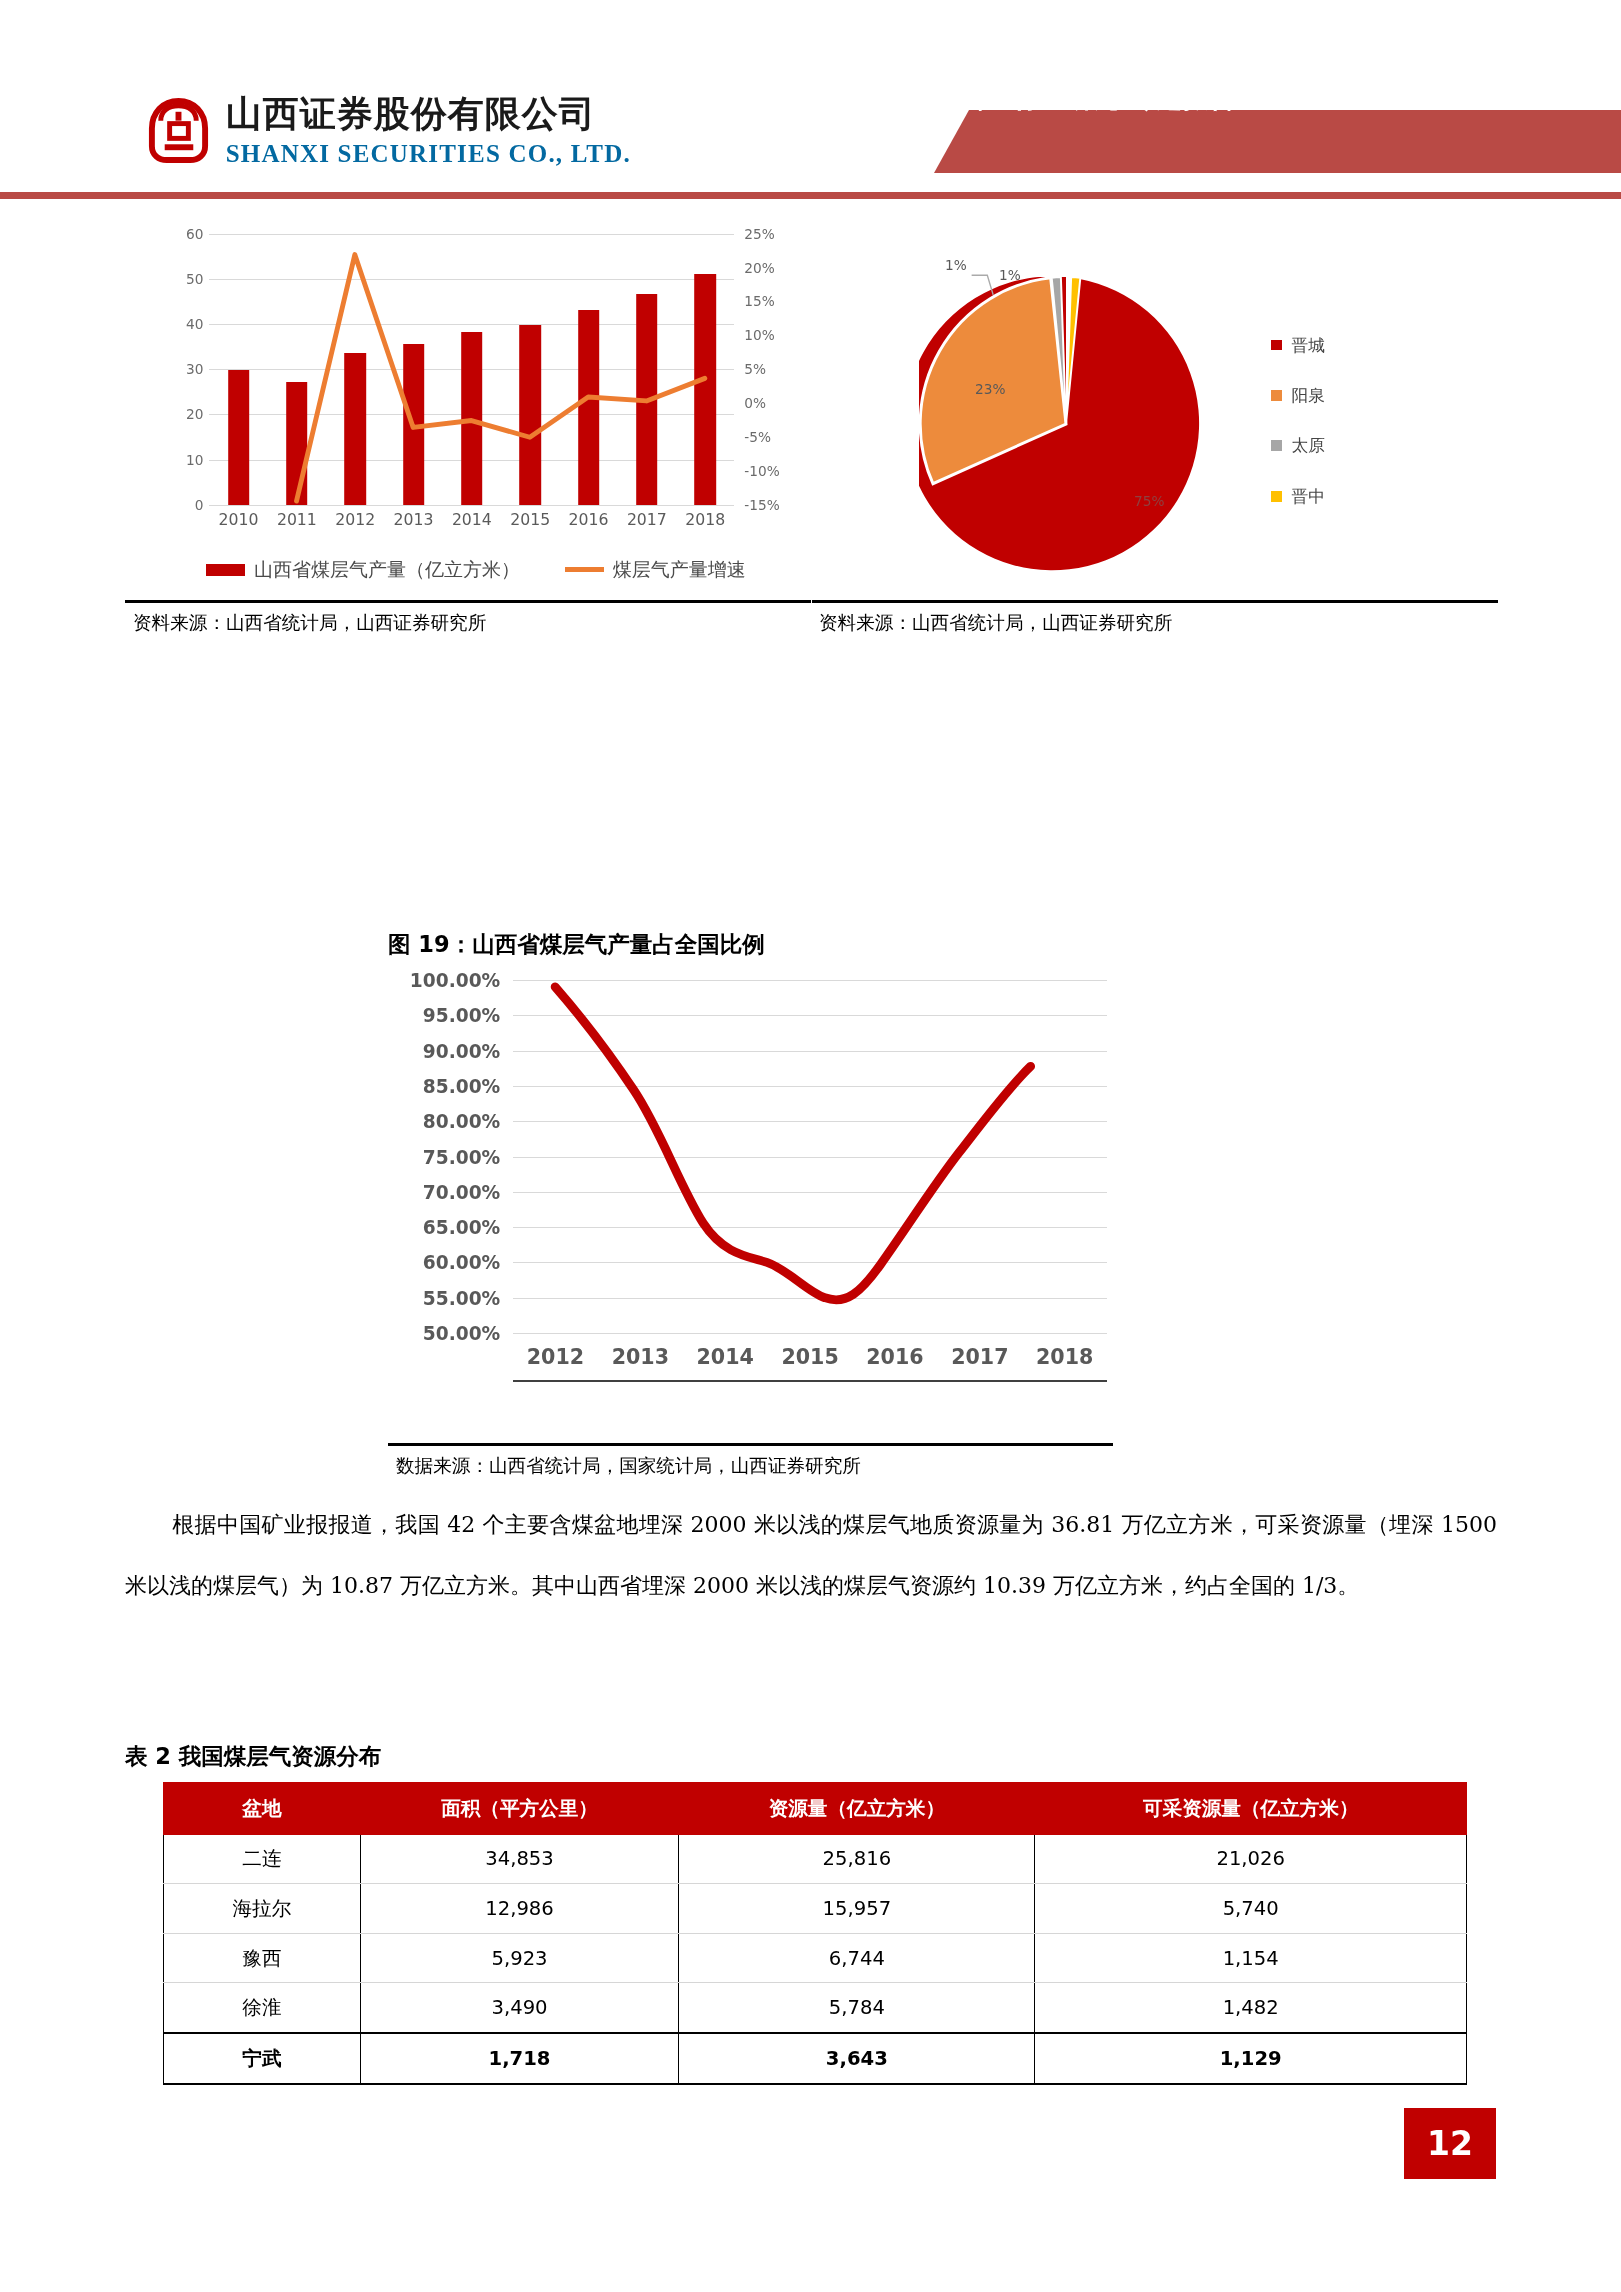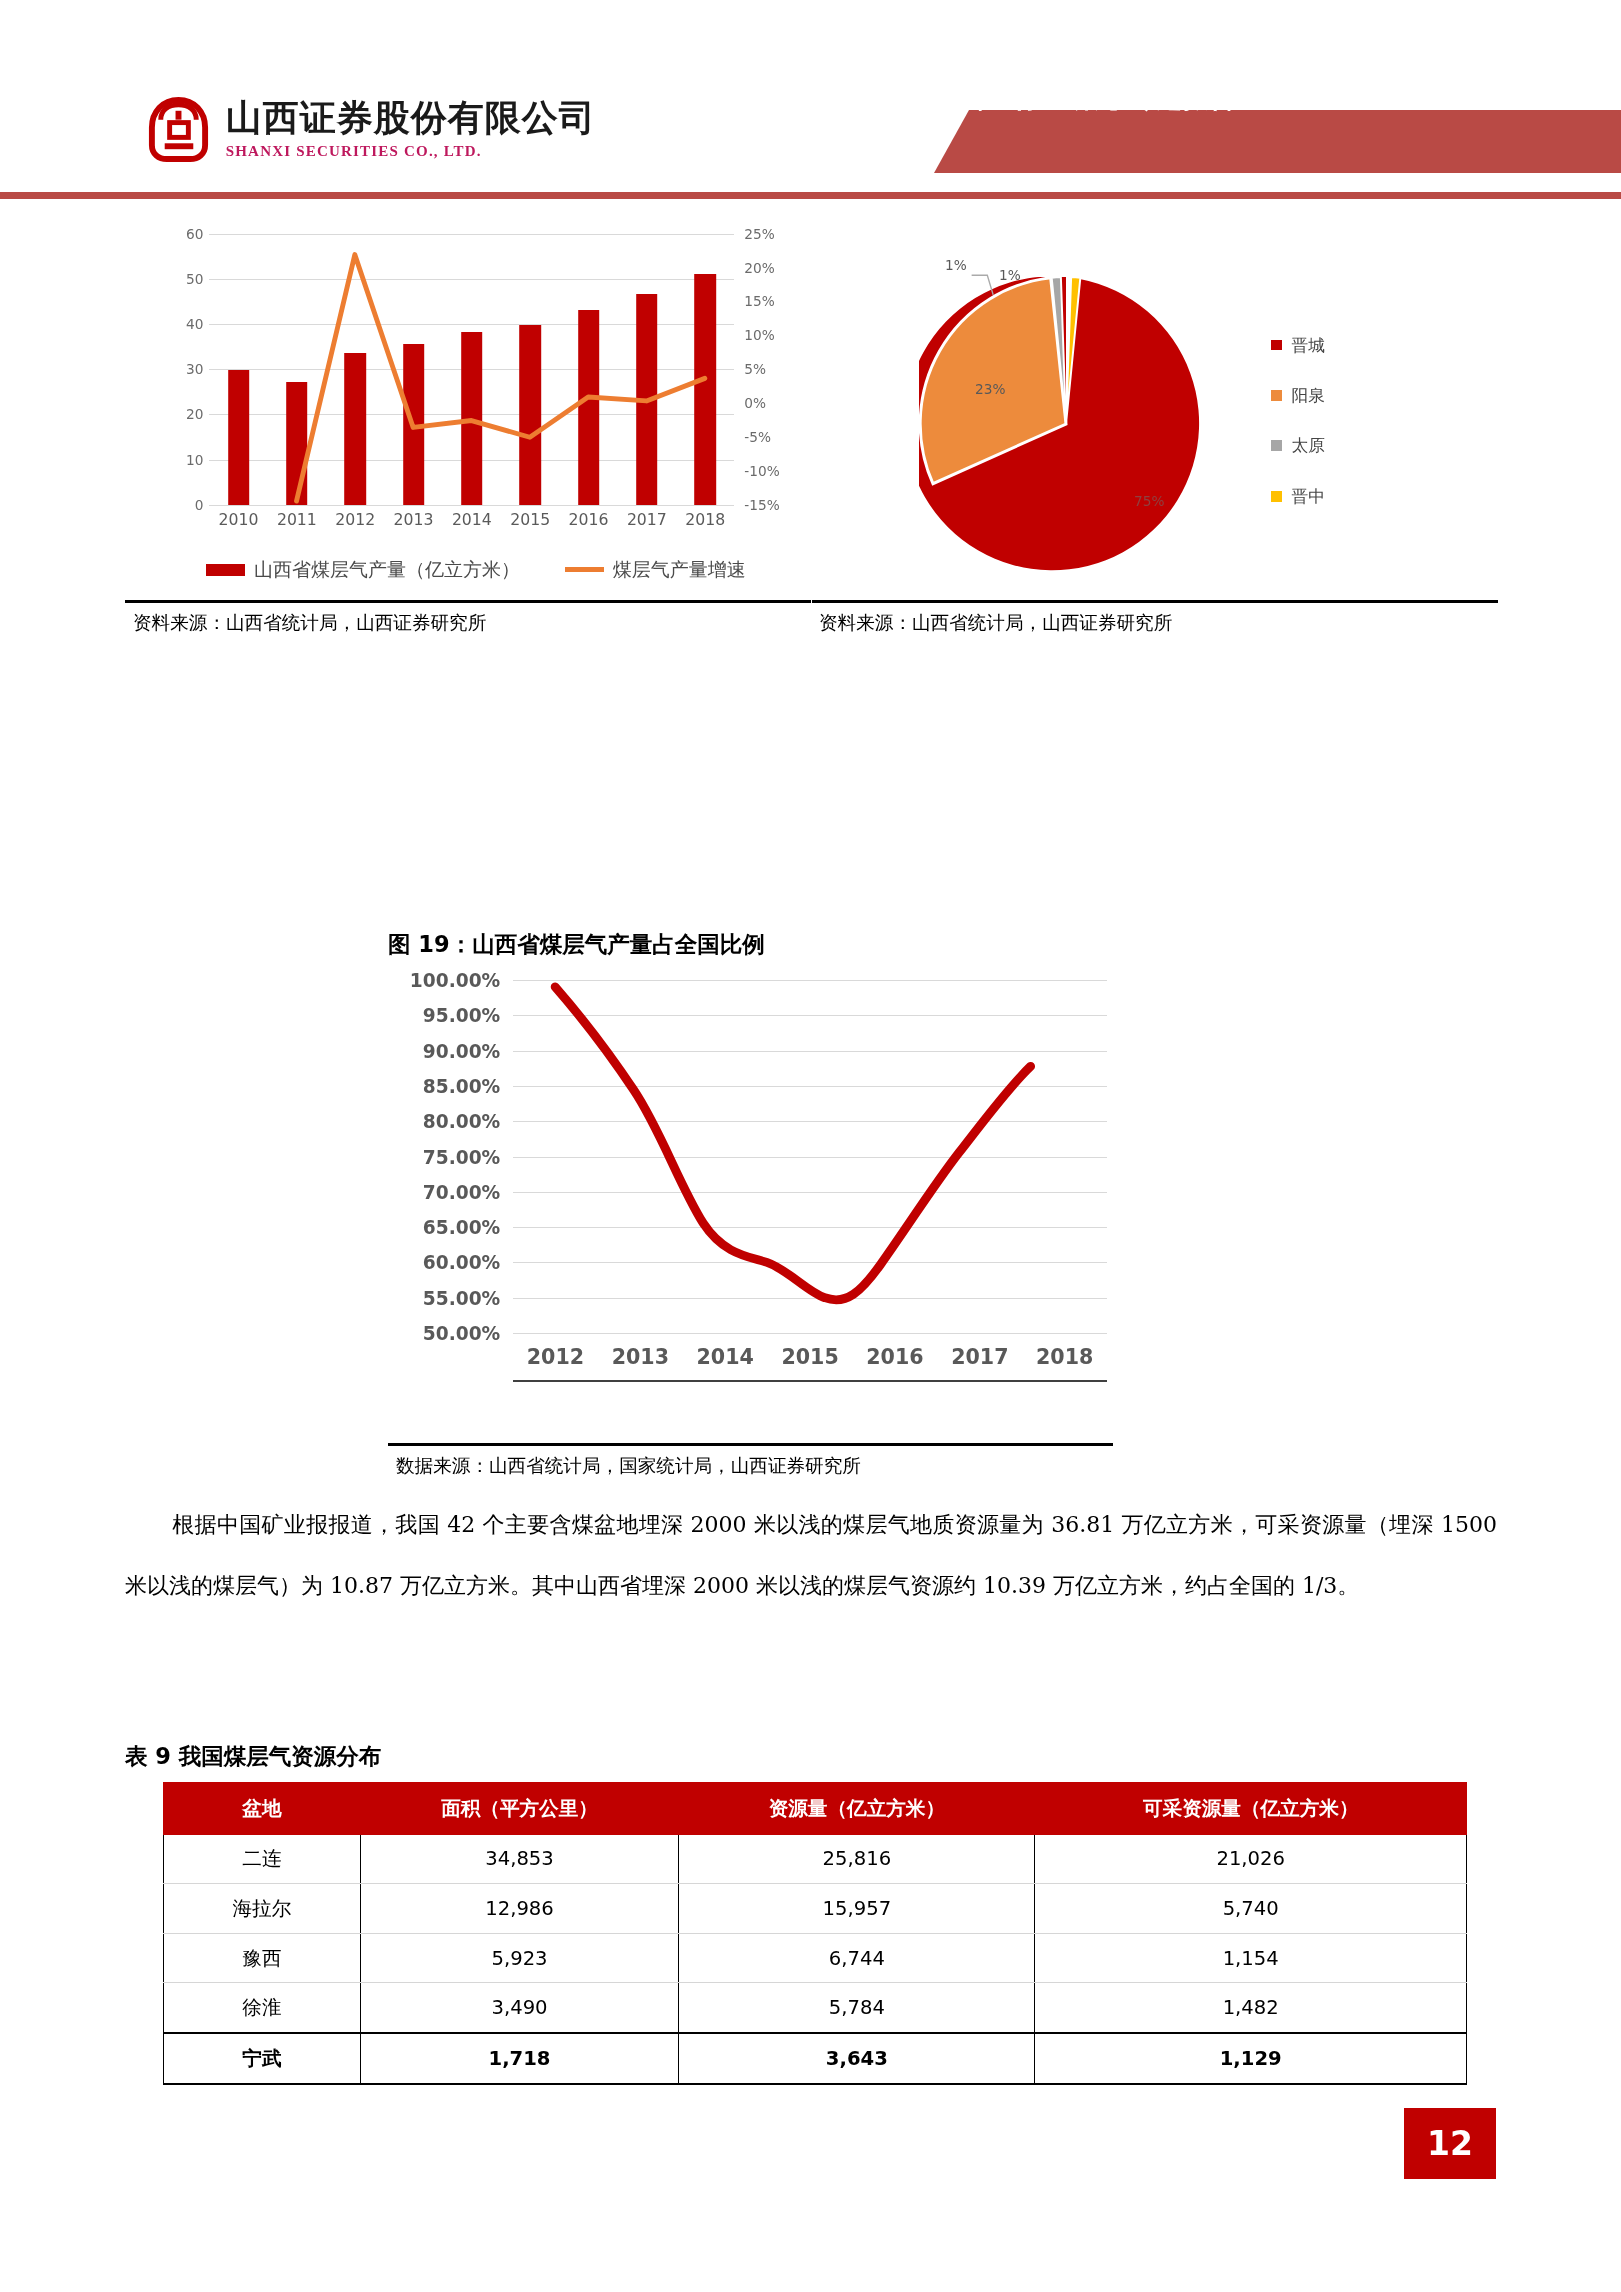--- a/index.html
+++ b/index.html
@@ -16,21 +16,21 @@
   
   .header{position:absolute;left:0;top:0;width:1326px;height:196px;}
   .logo-wrap{position:absolute;left:145px;top:96px;display:flex;align-items:center;}
   .logo-mark{width:67px;height:67px;position:relative;margin-right:13.7px;flex:0 0 auto;}
   .brand-cn{
     font-family:"DejaVu Sans","Liberation Sans",sans-serif;
     font-weight:bold;font-size:36px;letter-spacing:1px;color:#1a1a1a;line-height:1;
   }
   .brand-en{
     font-family:"Liberation Serif",serif;
-    font-weight:bold;font-size:15px;letter-spacing:1.2px;color:#be185d;
+    font-weight:bold;font-size:25px;letter-spacing:1.2px;color:#0369a1;
     margin-top:8.8px;line-height:1;
   }
   .banner{
     position:absolute;left:934px;top:110px;width:687px;height:63px;
     background:#b94a45;
     clip-path:polygon(35px 0, 687px 0, 687px 63px, 0 63px);
   }
   .banner-text{
     position:absolute;right:90px;top:50%;transform:translateY(-50%);
     color:#ffffff;font-family:"DejaVu Sans","Liberation Sans",sans-serif;
@@ -355,21 +355,21 @@
     </div>
   </div>
 
   <div class="src-rule" style="left:388px;top:1443px;width:725px"></div>
   <div class="src-cap" style="left:396px;top:1453px">数据来源：山西省统计局，国家统计局，山西证券研究所</div>
 
   <p class="body" style="top:1494px">
     <span style="display:inline-block;width:47px"></span><span>根据中国矿业报报道，我国 42 个主要含煤盆地埋深 2000 米以浅的煤层气地质资源量为 36.81 万亿立方米，可采资源量（埋深 1500 米以浅的煤层气）为 10.87 万亿立方米。其中山西省埋深 2000 米以浅的煤层气资源约 10.39 万亿立方米，约占全国的 1/3。</span>
   </p>
 
-  <div class="tbl-title">表 9 我国煤层气资源分布</div>
+  <div class="tbl-title">表 2 我国煤层气资源分布</div>
 
   <table class="res">
     <thead>
       <tr>
         <th class="nm">盆地</th>
         <th>面积（平方公里）</th>
         <th>资源量（亿立方米）</th>
         <th>可采资源量（亿立方米）</th>
       </tr>
     </thead>

